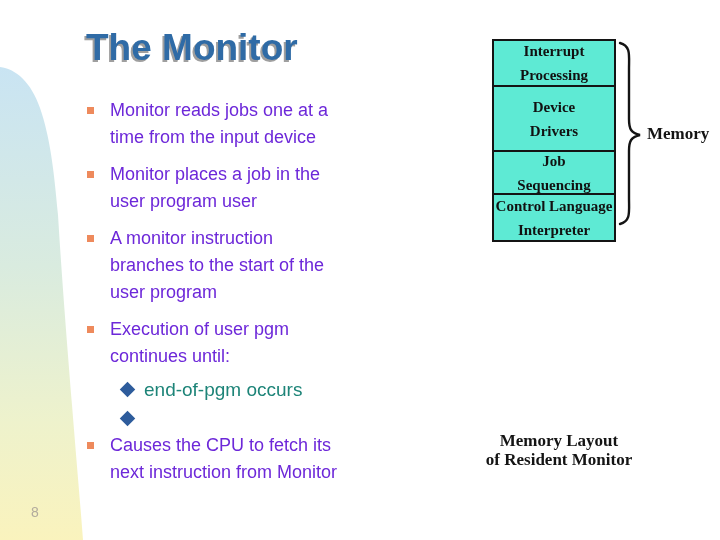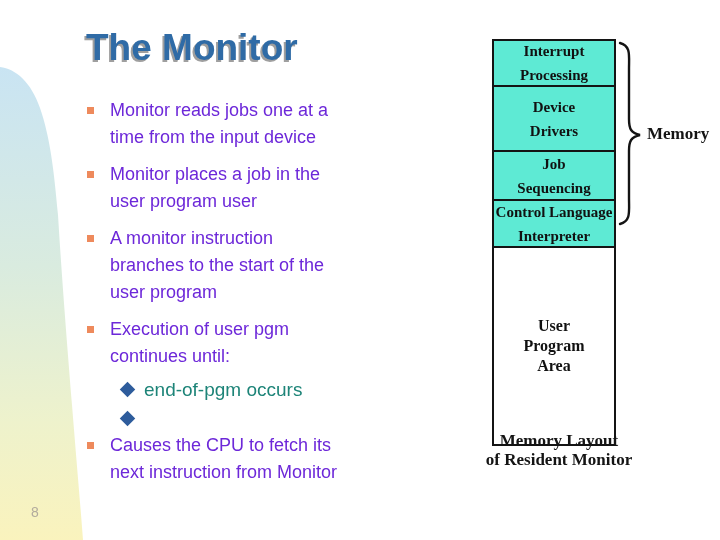--- a/index.html
+++ b/index.html
@@ -47,21 +47,21 @@
   .diagram{position:absolute;left:492px;top:39px;}
   .mbox{
     box-sizing:border-box;width:124px;border:2px solid #141414;
     background:#5eead4;display:flex;align-items:center;justify-content:center;
     text-align:center;margin-top:-2px;
     font-family:"Liberation Serif",serif;font-weight:bold;
     font-size:15px;line-height:24px;color:#111;white-space:pre-line;
   }
   .mbox.first{margin-top:0;}
   .mbox.white{background:#ffffff;font-size:16px;line-height:20px;}
-  .h48{height:48px}.h51{height:67px}.h45{height:51px}.h49{height:49px}.h200{height:200px}
+  .h48{height:48px}.h51{height:67px}.h45{height:45px}.h49{height:49px}.h200{height:200px}
   .brace{position:absolute;left:616px;top:41px;}
   .brace-label{
     position:absolute;left:647px;top:124px;
     font-family:"Liberation Serif",serif;font-weight:bold;
     font-size:17px;color:#141414;white-space:nowrap;
   }
   .caption{
     position:absolute;left:468px;top:431px;width:182px;
     text-align:center;font-family:"Liberation Serif",serif;
     font-weight:bold;font-size:17px;line-height:19px;color:#141414;
@@ -134,23 +134,20 @@
 
 <div class="diagram">
   <div class="mbox first h48">Interrupt
 Processing</div>
   <div class="mbox h51">Device
 Drivers</div>
   <div class="mbox h45">Job
 Sequencing</div>
   <div class="mbox h49">Control Language
 Interpreter</div>
-  <div class="mbox white h200">User
-Program
-Area</div>
 </div>
 
 <svg class="brace" width="26" height="185" viewBox="0 0 26 185" aria-hidden="true">
   <path d="M4,2 C15,5 13,14 13,28 L13,78 C13,88 15,92 24,94
            C15,96 13,100 13,110 L13,157 C13,171 15,180 4,183" fill="none" stroke="#141414" stroke-width="2.4" stroke-linecap="round"></path>
 </svg>
 
 <div class="brace-label">Memory</div>
 
 <div class="caption">Memory Layout

